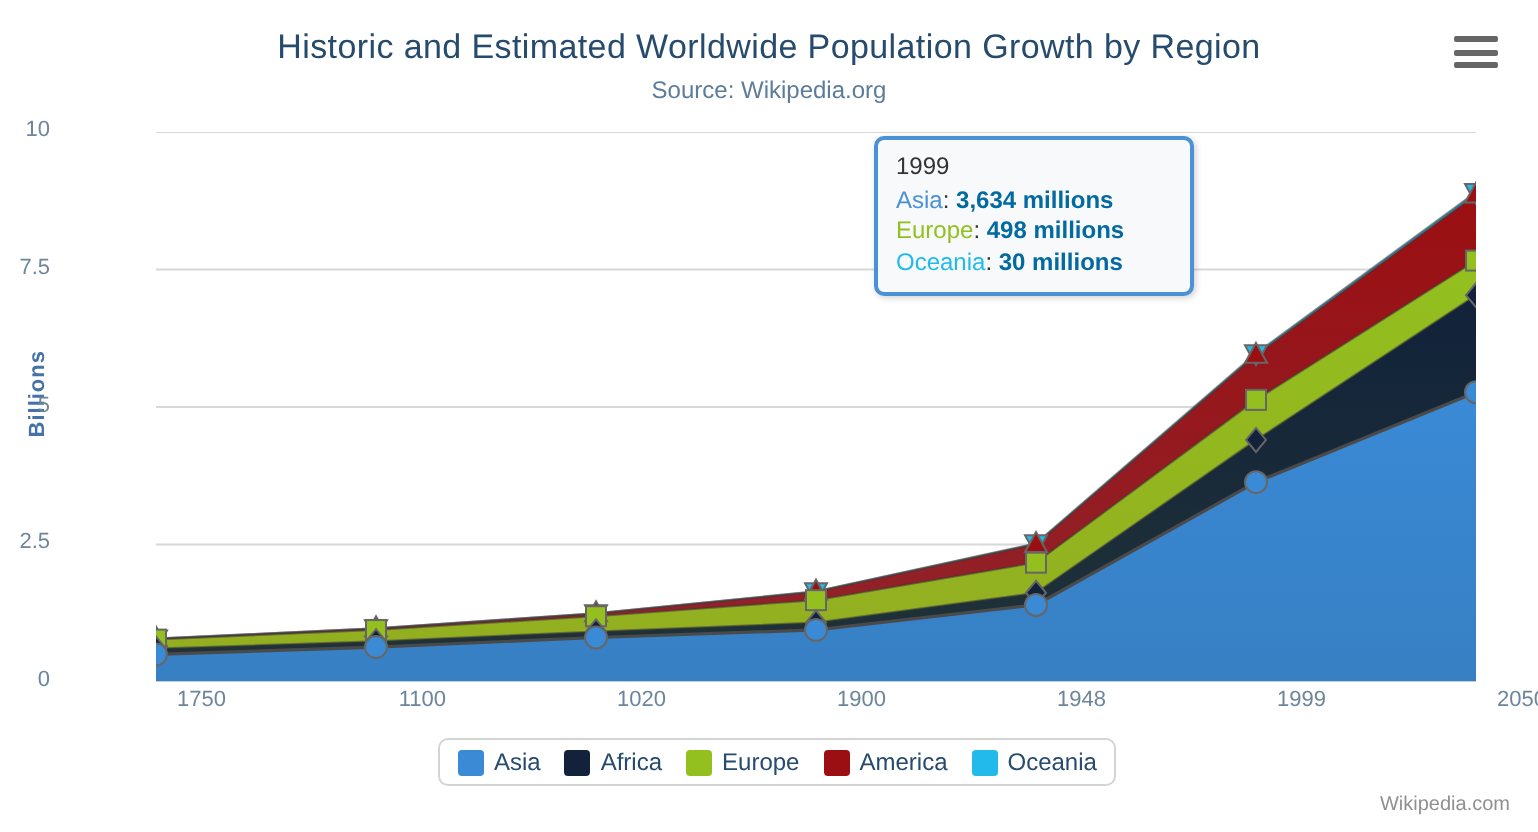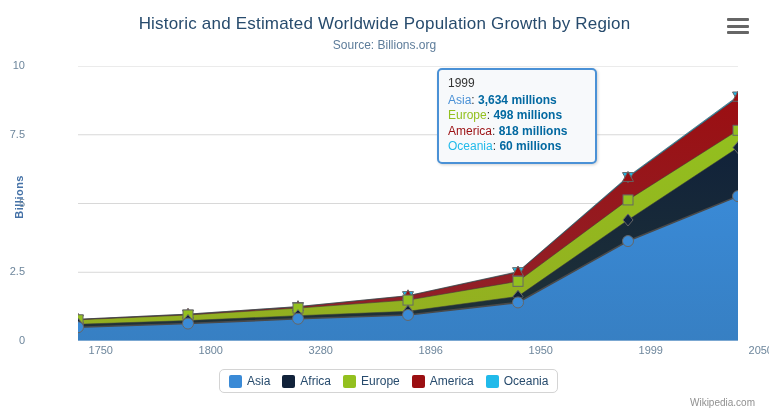--- a/index.html
+++ b/index.html
@@ -82,43 +82,43 @@
     position:absolute; right:14px; bottom:8px;
     font-size:10px; color:#909090;
   }
 </style>
 </head>
 <body>
 
 <div id="chart-root">
 
   <div class="chart-title">Historic and Estimated Worldwide Population Growth by Region</div>
-  <div class="chart-subtitle">Source: Billions.org</div>
+  <div class="chart-subtitle">Source: Wikipedia.org</div>
 
   <div class="export-btn">
     <span></span>
     <span></span>
     <span></span>
   </div>
 
   <div class="y-axis-title">Billions</div>
 
   <div id="y-labels">
       <div class="y-label" style="top: 335px;">0</div>
       <div class="y-label" style="top: 266.25px;">2.5</div>
       <div class="y-label" style="top: 197.5px;">5</div>
       <div class="y-label" style="top: 128.75px;">7.5</div>
       <div class="y-label" style="top: 60px;">10</div>
     </div>
   <div id="x-labels">
       <div class="x-label" style="left: 43px;">1750</div>
-      <div class="x-label" style="left: 153px;">1800</div>
-      <div class="x-label" style="left: 263px;">3280</div>
-      <div class="x-label" style="left: 373px;">1896</div>
-      <div class="x-label" style="left: 483px;">1950</div>
+      <div class="x-label" style="left: 153px;">1100</div>
+      <div class="x-label" style="left: 263px;">1020</div>
+      <div class="x-label" style="left: 373px;">1900</div>
+      <div class="x-label" style="left: 483px;">1948</div>
       <div class="x-label" style="left: 593px;">1999</div>
       <div class="x-label" style="left: 703px;">2050</div>
     </div>
 
   <div class="plot-area">
     <svg class="plot-svg" id="plot-svg" width="660" height="275">
         <line x1="0" y1="275" x2="660" y2="275" stroke="#c0d0e0" stroke-width="1"></line>
         <line x1="0" y1="206.25" x2="660" y2="206.25" stroke="#d8d8d8" stroke-width="1"></line>
         <line x1="0" y1="137.5" x2="660" y2="137.5" stroke="#d8d8d8" stroke-width="1"></line>
         <line x1="0" y1="68.75" x2="660" y2="68.75" stroke="#d8d8d8" stroke-width="1"></line>
@@ -192,22 +192,21 @@
         <circle cx="660" cy="130.13000000000002" r="5.5" fill="#3a8ad6" stroke="#666666" stroke-width="1"></circle>
         <line x1="0" y1="275" x2="660" y2="275" stroke="#c0d0e0" stroke-width="1"></line>
       </svg>
   </div>
 
   <div class="tooltip">
     <div class="tt-header">1999</div>
     <div id="tooltip-rows">
         <div class="tt-row"><span class="tt-name" style="color: rgb(74, 145, 214);">Asia</span><span style="color: rgb(51, 51, 51);">: </span><span class="tt-val">3,634 millions</span></div>
         <div class="tt-row"><span class="tt-name" style="color: rgb(147, 192, 31);">Europe</span><span style="color: rgb(51, 51, 51);">: </span><span class="tt-val">498 millions</span></div>
-        <div class="tt-row"><span class="tt-name" style="color: rgb(155, 15, 18);">America</span><span style="color: rgb(51, 51, 51);">: </span><span class="tt-val">818 millions</span></div>
-        <div class="tt-row"><span class="tt-name" style="color: rgb(33, 186, 234);">Oceania</span><span style="color: rgb(51, 51, 51);">: </span><span class="tt-val">60 millions</span></div>
+        <div class="tt-row"><span class="tt-name" style="color: rgb(33, 186, 234);">Oceania</span><span style="color: rgb(51, 51, 51);">: </span><span class="tt-val">30 millions</span></div>
       </div>
   </div>
 
   <div class="legend">
     <div id="legend-items" style="display:flex;align-items:center;gap:12px;">
         <div class="legend-item">
           <span class="legend-swatch" style="background: rgb(58, 138, 214);"></span>
           <span class="legend-text">Asia</span>
         </div>
         <div class="legend-item">

